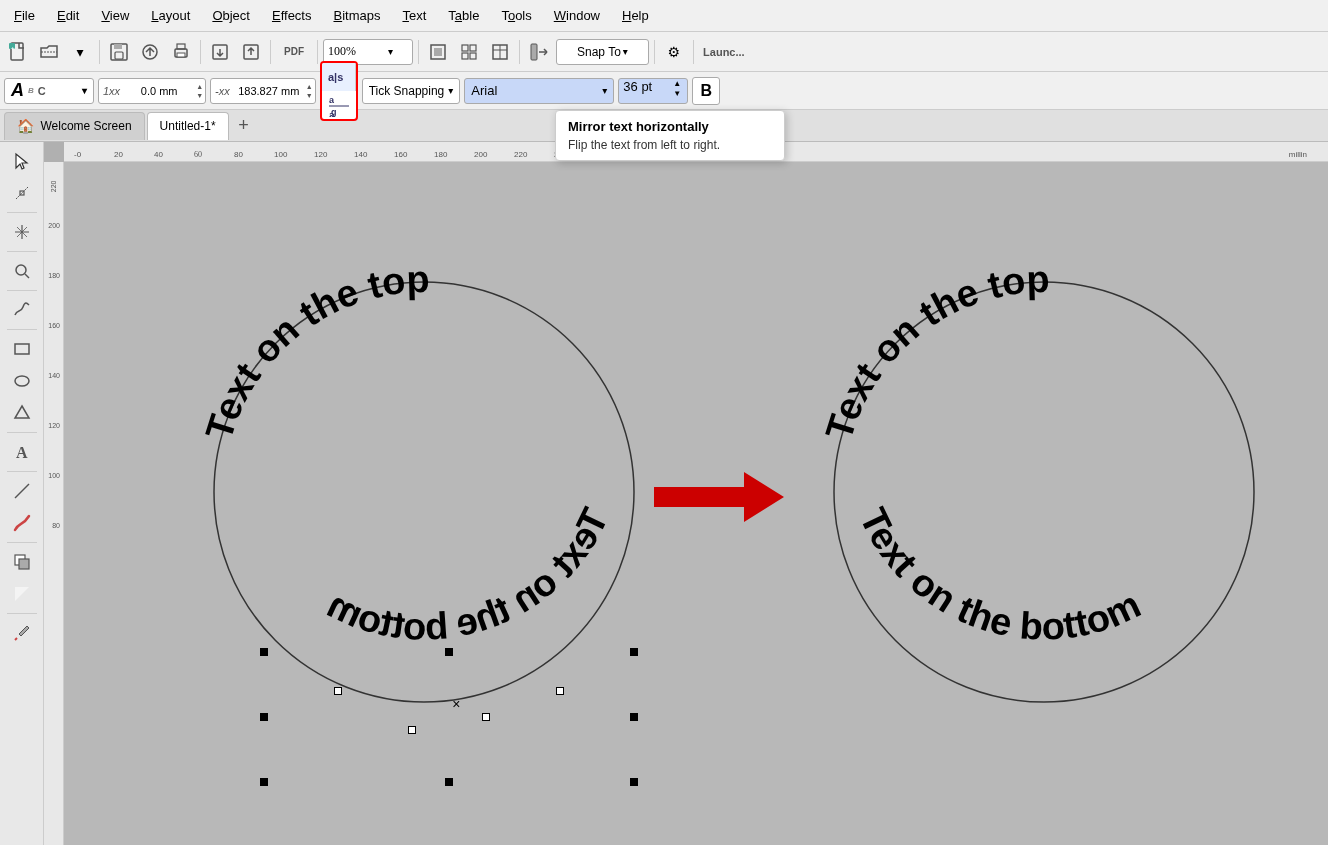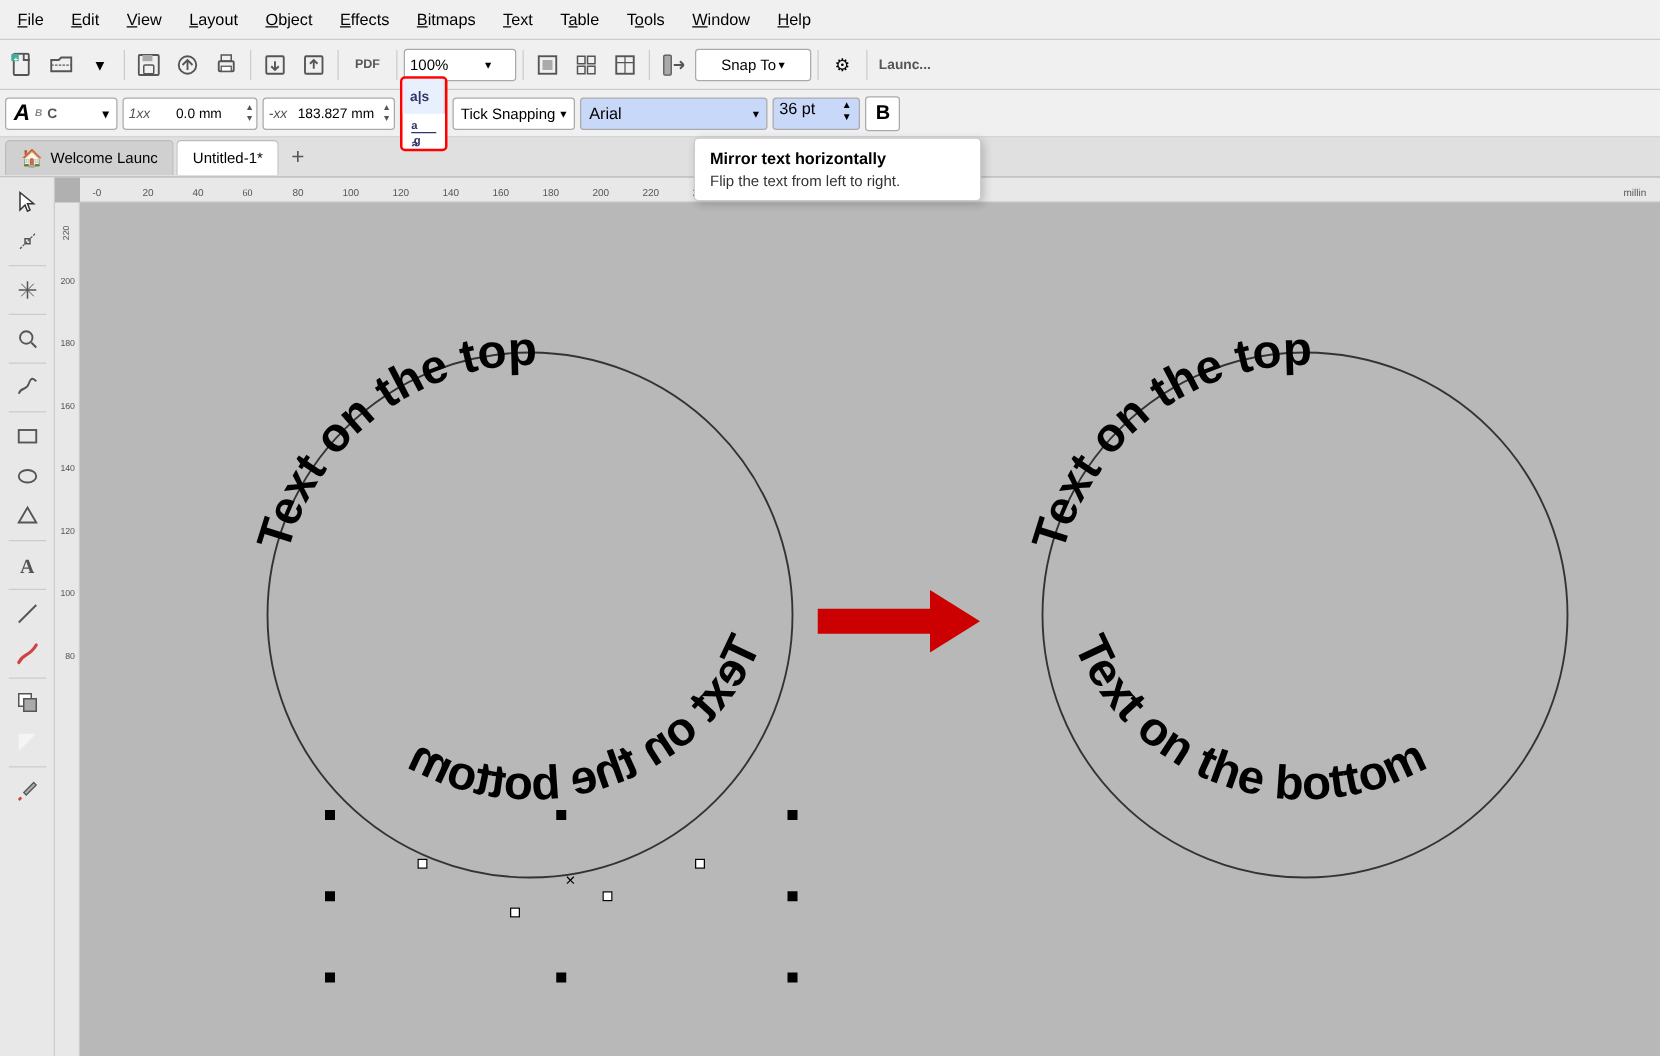--- a/index.html
+++ b/index.html
@@ -25,21 +25,21 @@
       display: flex; align-items: center; justify-content: center;
       width: 28px; height: 28px; border: 1px solid transparent; border-radius: 3px;
       cursor: pointer; font-size: 14px; background: transparent;
     }
     .tb-sep { width: 1px; height: 24px; background: #ccc; margin: 0 2px; }
 
     .zoom-input-group {
       display: flex; align-items: center; border: 1px solid #aaa; background: white;
       border-radius: 3px; height: 26px; padding: 0 4px; width: 90px;
     }
-    .zoom-input { border: none; outline: none; font-size: 12px; width: 60px; background: transparent; }
+    .zoom-input { border: none; outline: none; font-size: 12px; width: 60px; background: transparent; font-family: Liberation Serif, serif; }
 
     
     #toolbar2 {
       display: flex; align-items: center; background: #f0f0f0; height: 38px;
       border-bottom: 1px solid #ccc; padding: 0 4px; gap: 4px; position: relative;
     }
     .font-preview {
       display: flex; align-items: center; background: white; border: 1px solid #aaa;
       border-radius: 3px; height: 26px; padding: 0 6px; font-size: 14px; font-weight: bold;
       width: 90px; cursor: pointer; gap: 4px;
@@ -361,21 +361,21 @@
 
   <div id="tooltip">
     <div class="tt-title">Mirror text horizontally</div>
     <div class="tt-desc">Flip the text from left to right.</div>
   </div>
 </div>
 
 <div id="tabs-bar">
   <div class="tab">
     <span class="tab-icon">🏠</span>
-    <span>Welcome Launc</span>
+    <span>Welcome Screen</span>
   </div>
   <div class="tab active">
     <span>Untitled-1*</span>
   </div>
   <div class="tab-add">+</div>
 </div>
 
 <div id="main-area">
 
   <div id="left-toolbar">
@@ -481,21 +481,21 @@
         <span style="position:absolute; left:330px; bottom:2px; font-size:8px;">160</span>
         <span style="position:absolute; left:370px; bottom:2px; font-size:8px;">180</span>
         <span style="position:absolute; left:410px; bottom:2px; font-size:8px;">200</span>
         <span style="position:absolute; left:450px; bottom:2px; font-size:8px;">220</span>
         <span style="position:absolute; left:490px; bottom:2px; font-size:8px;">240</span>
         <span style="position:absolute; left:530px; bottom:2px; font-size:8px;">260</span>
         <span style="position:absolute; left:570px; bottom:2px; font-size:8px;">280</span>
         <span style="position:absolute; left:610px; bottom:2px; font-size:8px;">300</span>
         <span style="position:absolute; left:650px; bottom:2px; font-size:8px;">320</span>
         <span style="position:absolute; left:690px; bottom:2px; font-size:8px;">340</span>
-        <span style="position:absolute; right:11px; bottom:2px; font-size:8px;">millin</span>
+        <span style="position:absolute; right:21px; bottom:2px; font-size:8px;">millin</span>
       </div>
     </div>
 
     <div id="ruler-left">
       <span style="position:absolute; top:15px; right:3px; font-size:7px; transform: rotate(-90deg) translateX(-50%);">220</span>
       <span style="position:absolute; top:60px; right:3px; font-size:7px;">200</span>
       <span style="position:absolute; top:110px; right:3px; font-size:7px;">180</span>
       <span style="position:absolute; top:160px; right:3px; font-size:7px;">160</span>
       <span style="position:absolute; top:210px; right:3px; font-size:7px;">140</span>
       <span style="position:absolute; top:260px; right:3px; font-size:7px;">120</span>

